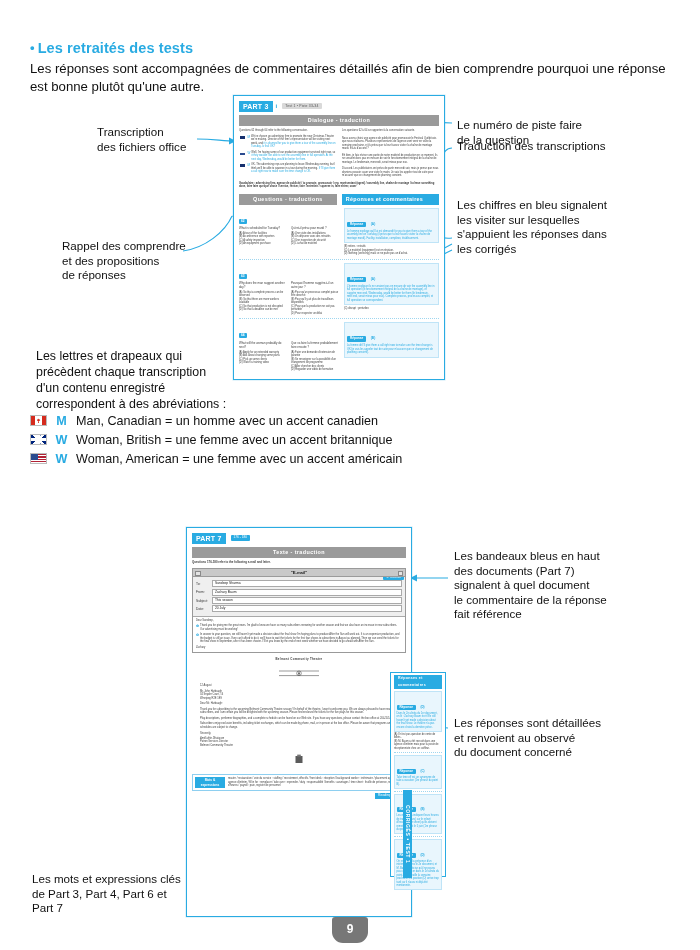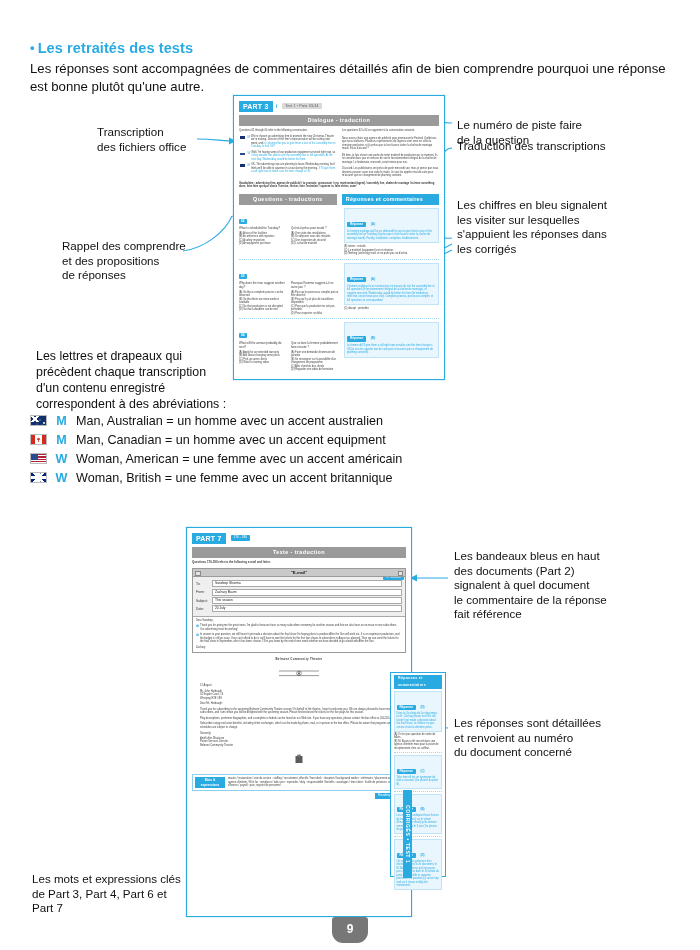--- a/index.html
+++ b/index.html
@@ -336,38 +336,33 @@
 s'appuient les réponses dans
 les corrigés</div>
 
 <div class="abs callout" style="left:36px;top:348px;width:250px;white-space:pre-line;font-size:12.4px;line-height:16px;">Les lettres et drapeaux qui
 précèdent chaque transcription
 d'un contenu enregistré
 correspondent à des abréviations :</div>
 
 <div class="abs" style="left:30px;top:412px;width:500px;">
   <div class="legend-row">
-    <span class="flag flag-au"></span>
-    <span class="legend-letter">M</span>
-    <span>Man, Australian = un homme avec un accent australien</span>
-  </div>
-  <div class="legend-row">
     <span class="flag flag-ca"><i class="leaf"></i></span>
     <span class="legend-letter">M</span>
-    <span>Man, Canadian = un homme avec un accent equipment</span>
+    <span>Man, Canadian = un homme avec un accent canadien</span>
+  </div>
+  <div class="legend-row">
+    <span class="flag flag-uk"></span>
+    <span class="legend-letter">W</span>
+    <span>Woman, British = une femme avec un accent britannique</span>
   </div>
   <div class="legend-row">
     <span class="flag flag-us"></span>
     <span class="legend-letter">W</span>
     <span>Woman, American = une femme avec un accent américain</span>
-  </div>
-  <div class="legend-row">
-    <span class="flag flag-uk"></span>
-    <span class="legend-letter">W</span>
-    <span>Woman, British = une femme avec un accent britannique</span>
   </div>
 </div>
 
 <div class="abs doc" id="doc7" style="left:186px;top:527px;width:226px;height:390px;padding:4px 5px;">
 
   <div style="display:flex;align-items:center;height:12px;">
     <span class="partbadge">PART 7</span>
     <span class="bluechip" style="margin-left:5px;">176 - 180</span>
   </div>
 
@@ -479,26 +474,26 @@
   <div class="answerbox" style="padding:1.5px;">
     <span class="respchip">Réponse</span>
     <span class="bluetext" style="font-size:3px;font-weight:bold;">(D)</span>
     <div class="tiny bluetext">On remarque la présence d'un intérimaire dans le 2e document, et M. Baum y précise qu'il ne pourra pas commencer dans le 2e alinéa du point A : il travaille la semaine prochaine. La position (D) arrive trop tard car il n'aura ni déjà été mentionnée.</div>
   </div>
 </div>
 
 <div class="abs sidetab" style="left:403px;top:790px;width:9px;height:88px;line-height:9px;">CORRIGÉS • TEST 1</div>
 
 <div class="abs callout" style="left:454px;top:549px;width:220px;white-space:pre-line;">Les bandeaux bleus en haut
-des documents (Part 2)
+des documents (Part 7)
 signalent à quel document
 le commentaire de la réponse
 fait référence</div>
 
 <div class="abs callout" style="left:454px;top:716px;width:220px;white-space:pre-line;">Les réponses sont détaillées
-et renvoient au numéro
+et renvoient au observé
 du document concerné</div>
 
 <div class="abs callout" style="left:32px;top:872px;width:220px;white-space:pre-line;">Les mots et expressions clés
 de Part 3, Part 4, Part 6 et
 Part 7</div>
 
 <div class="abs pagenum">9</div>
 
 </body></html>

